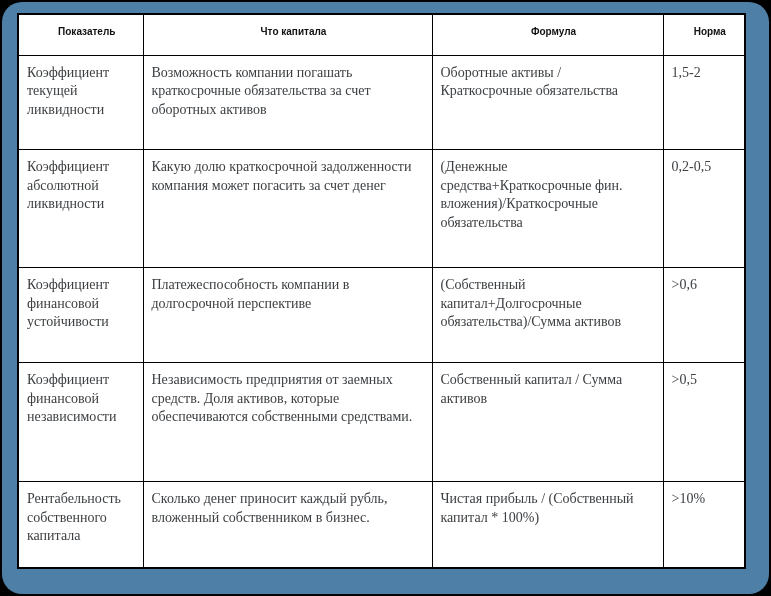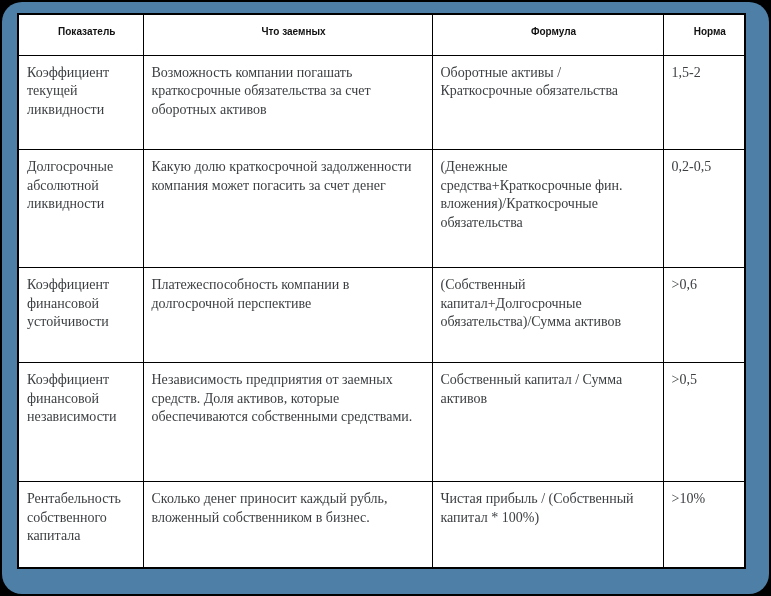--- a/index.html
+++ b/index.html
@@ -80,35 +80,35 @@
       <colgroup>
         <col class="c-indicator">
         <col class="c-shows">
         <col class="c-formula">
         <col class="c-norm">
       </colgroup>
 
       <thead>
         <tr style="height:41px;">
           <th>Показатель</th>
-          <th>Что заемных</th>
+          <th>Что капитала</th>
           <th>Формула</th>
           <th>Норма</th>
         </tr>
       </thead>
 
       <tbody>
         <tr style="height:78px;">
           <td>Коэффициент текущей ликвидности</td>
           <td>Возможность компании погашать краткосрочные обязательства за счет оборотных активов</td>
           <td>Оборотные активы / Краткосрочные обязательства</td>
           <td>1,5-2</td>
         </tr>
         <tr style="height:97px;">
-          <td>Долгосрочные абсолютной ликвидности</td>
+          <td>Коэффициент абсолютной ликвидности</td>
           <td>Какую долю краткосрочной задолженности компания может погасить за счет денег</td>
           <td>(Денежные средства+Краткосрочные фин. вложения)/Краткосрочные обязательства</td>
           <td>0,2-0,5</td>
         </tr>
         <tr style="height:78px;">
           <td>Коэффициент финансовой устойчивости</td>
           <td>Платежеспособность компании в долгосрочной перспективе</td>
           <td>(Собственный капитал+Долгосрочные обязательства)/Сумма активов</td>
           <td>&gt;0,6</td>
         </tr>

